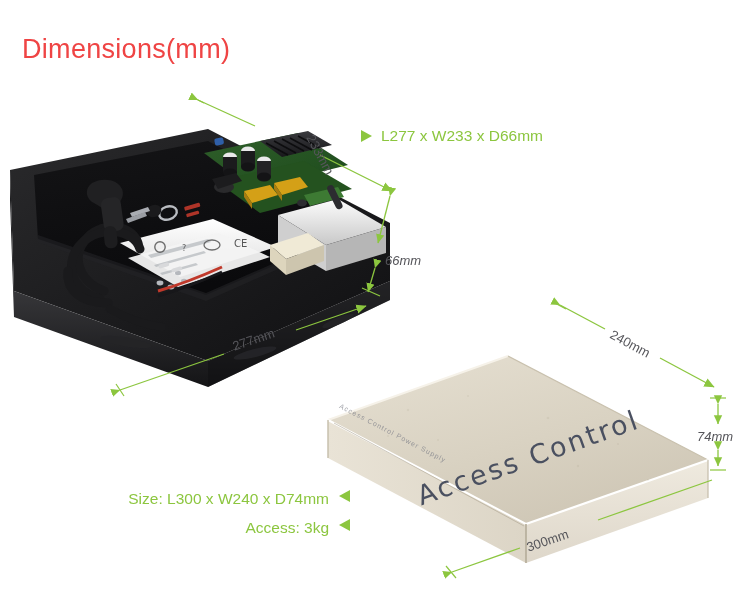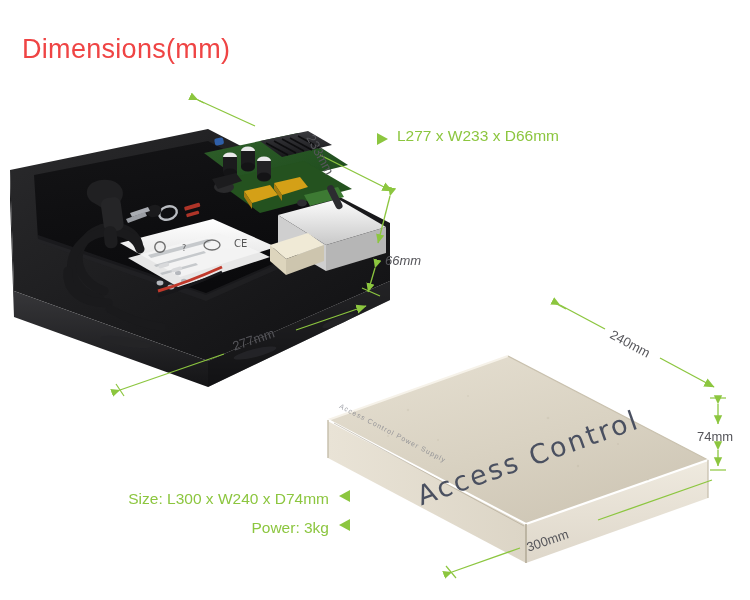--- a/index.html
+++ b/index.html
@@ -32,21 +32,21 @@
   
   .callout {
     position: absolute;
     font-size: 15.5px;
     color: #8CC63F;
     white-space: nowrap;
     display: flex;
     align-items: center;
     gap: 9px;
   }
-  .callout-spec { left: 377px; top: 127px; align-items: flex-end; }
+  .callout-spec { left: 361px; top: 127px; }
   .tri-right {
     width: 0; height: 0;
     border-left: 11px solid #8CC63F;
     border-top: 6.5px solid transparent;
     border-bottom: 6.5px solid transparent;
   }
   .tri-left {
     width: 0; height: 0;
     border-right: 11px solid #8CC63F;
     border-top: 6.5px solid transparent;
@@ -394,33 +394,33 @@
   </svg>
 
   <div class="dim-label" style="left:310px; top:128px; transform: rotate(62deg); transform-origin: left center;">233mm</div>
 
   <div class="dim-label" style="left:385px; top:253px;font-style:italic;">66mm</div>
 
   <div class="dim-label" style="left:233px; top:339px; transform: rotate(-19deg); transform-origin: left center;">277mm</div>
 
   <div class="dim-label" style="left:611px; top:326px; transform: rotate(28deg); transform-origin: left center;">240mm</div>
 
-  <div class="dim-label" style="left:697px; top:429px;">74mm</div>
+  <div class="dim-label" style="left:697px; top:429px;font-style:italic;">74mm</div>
 
   <div class="dim-label" style="left:527px; top:540px; transform: rotate(-19deg); transform-origin: left center;">300mm</div>
 
   <div class="callout callout-spec">
     <span class="tri-right"></span>
     <span>L277 x W233 x D66mm</span>
   </div>
 
   <div class="callout-block">
     <div class="callout-line">
       <span>Size: L300 x W240 x D74mm</span>
       <span class="tri-left"></span>
     </div>
     <div class="callout-line">
-      <span>Power: 3kg</span>
+      <span>Access: 3kg</span>
       <span class="tri-left"></span>
     </div>
   </div>
 
 </div>
 
 </body></html>

